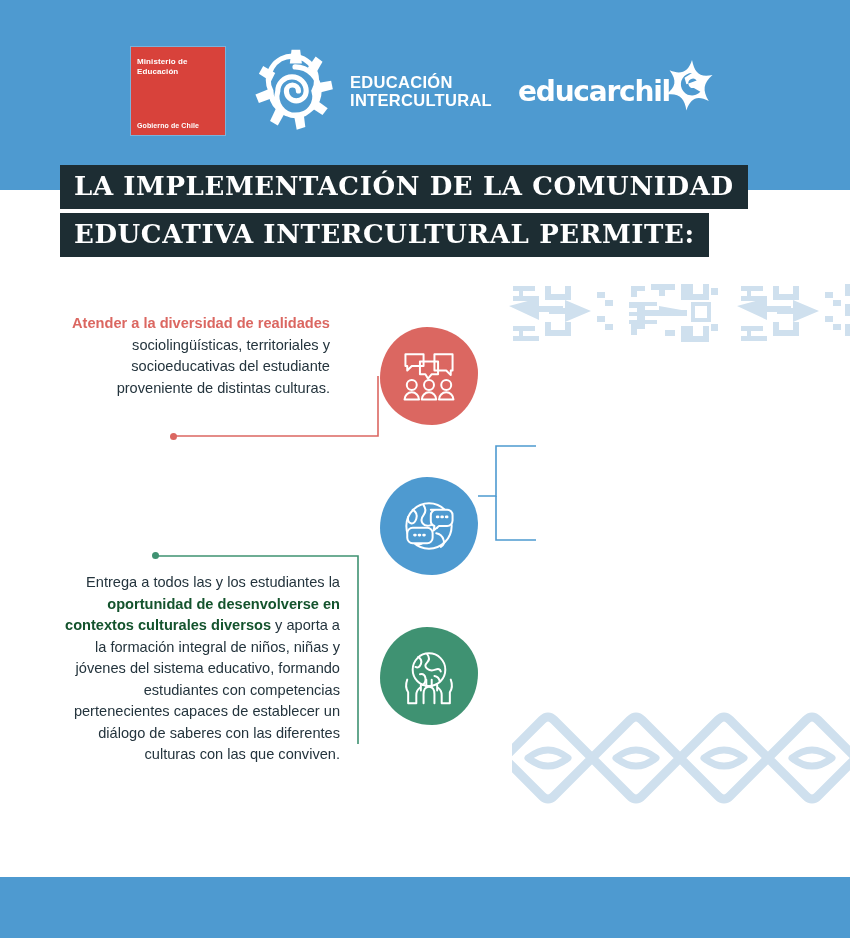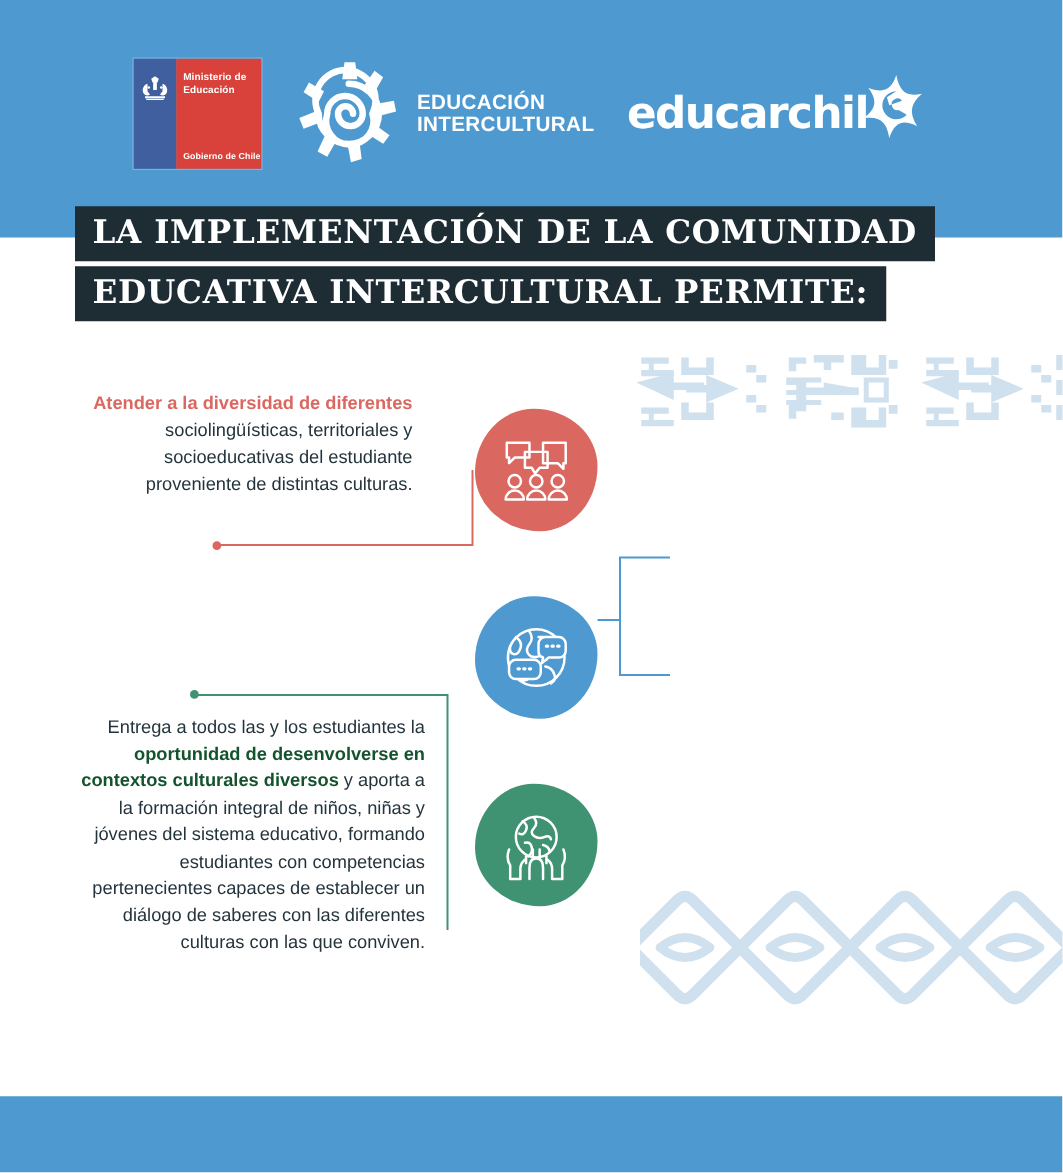--- a/index.html
+++ b/index.html
@@ -16,22 +16,23 @@
   .header-band{
     position:absolute;left:0;top:0;width:850px;height:190px;
     background:#4e9ad0;
   }
   .logo-row{
     position:absolute;left:0;top:42px;width:850px;height:98px;
     display:flex;align-items:center;justify-content:center;gap:26px;
   }
   
   .minedu{
-    width:104px;height:90px;display:flex;border:1px solid rgba(255,255,255,.25);
+    width:96px;height:90px;display:flex;border:1px solid rgba(255,255,255,.25);
     box-sizing:border-box;
+    flex-direction:column;
   }
   .minedu .blue{
     width:34px;background:#3f5f9e;position:relative;
   }
   .minedu .red{
     flex:1;background:#d8423b;position:relative;
   }
   .escudo{
     position:absolute;left:50%;top:13px;transform:translateX(-50%);
     width:26px;height:22px;
@@ -47,21 +48,21 @@
   
   .edu-ic{display:flex;align-items:center;gap:12px;}
   .spiral-mark{width:86px;height:86px;}
   .edu-ic-text{
     color:#ffffff;font-weight:bold;font-size:16.5px;line-height:18px;
     letter-spacing:.3px;
   }
   
   .educarchile{display:flex;align-items:center;}
   .ec-word{
-    color:#ffffff;font-size:35px;font-weight:bold;letter-spacing:-1.2px;
+    color:#ffffff;font-size:28px;font-weight:bold;letter-spacing:-1.2px;
     font-family:"DejaVu Sans",sans-serif;
   }
   .ec-mark{width:56px;height:56px;margin-left:-6px;margin-top:-6px;}
 
   
   .title-wrap{position:absolute;left:52px;top:165px;margin-left:8px;}
   .tbanner{
     background:#1d2d33;color:#ffffff;display:inline-block;
     font-family:"DejaVu Serif","Liberation Serif",serif;
     font-weight:bold;font-size:26px;letter-spacing:.6px;
@@ -289,21 +290,21 @@
         <path d="M38 32 q5 1 6 6"></path>
         <path d="M8 36 q-3 8 1 14 v12 h9 v-9 q0 -5 4 -8"></path>
         <path d="M56 36 q3 8 -1 14 v12 h-9 v-9 q0 -5 -4 -8"></path>
         <path d="M26 62 v-10 q0 -8 6 -8 t6 8 v10"></path>
         <path d="M29 44 v-8 M35 44 v-8 M23 48 v-6 M41 48 v-6"></path>
       </g>
     </svg>
   </div>
 
   <div class="tb right-align" style="left:62px;top:313px;width:268px;">
-    <span class="hl-red">Atender a la diversidad de diferentes</span><span> sociolingüísticas, territoriales y socioeducativas del estudiante proveniente de distintas culturas.</span>
+    <span class="hl-red">Atender a la diversidad de realidades</span><span> sociolingüísticas, territoriales y socioeducativas del estudiante proveniente de distintas culturas.</span>
   </div>
 
 
   <div class="tb right-align" style="left:62px;top:572px;width:278px;">
     <span>Entrega a todos las y los estudiantes la </span><span class="hl-green">oportunidad de desenvolverse en contextos culturales diversos</span><span> y aporta a la formación integral de niños, niñas y jóvenes del sistema educativo, formando estudiantes con competencias pertenecientes capaces de establecer un diálogo de saberes con las diferentes culturas con las que conviven.</span>
   </div>
 
   <div class="footer-band"></div>
 
 </div>

